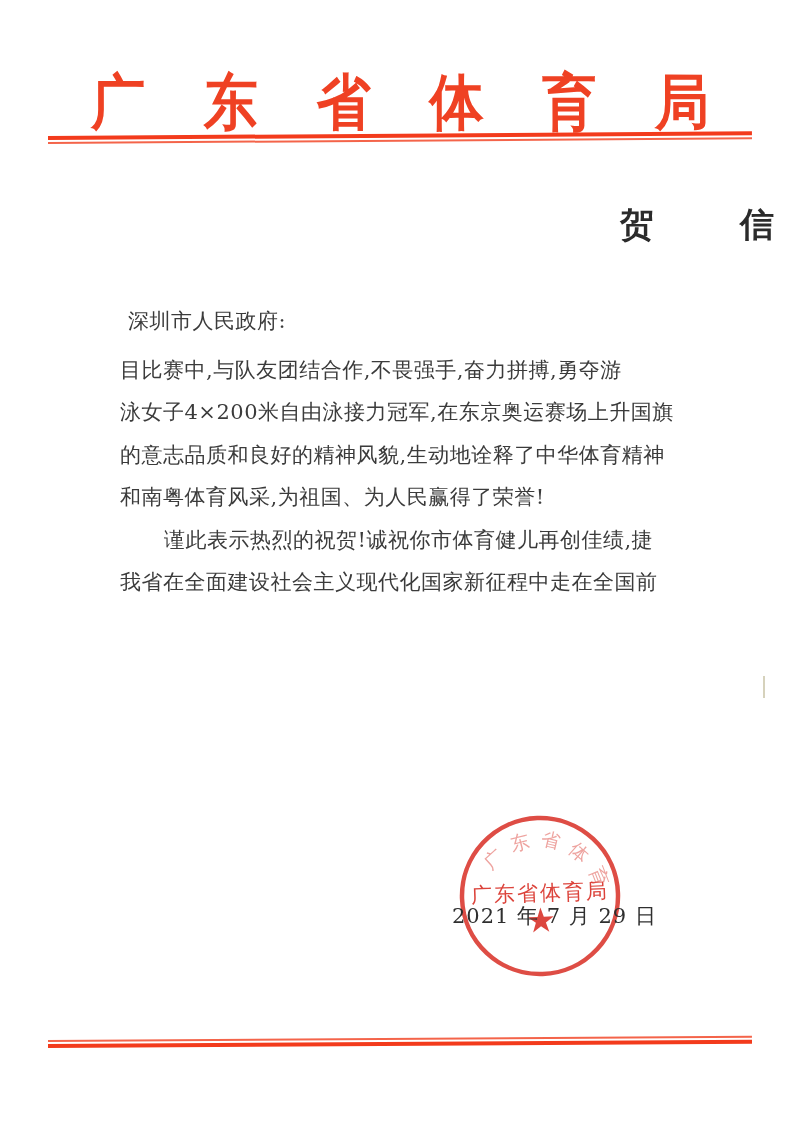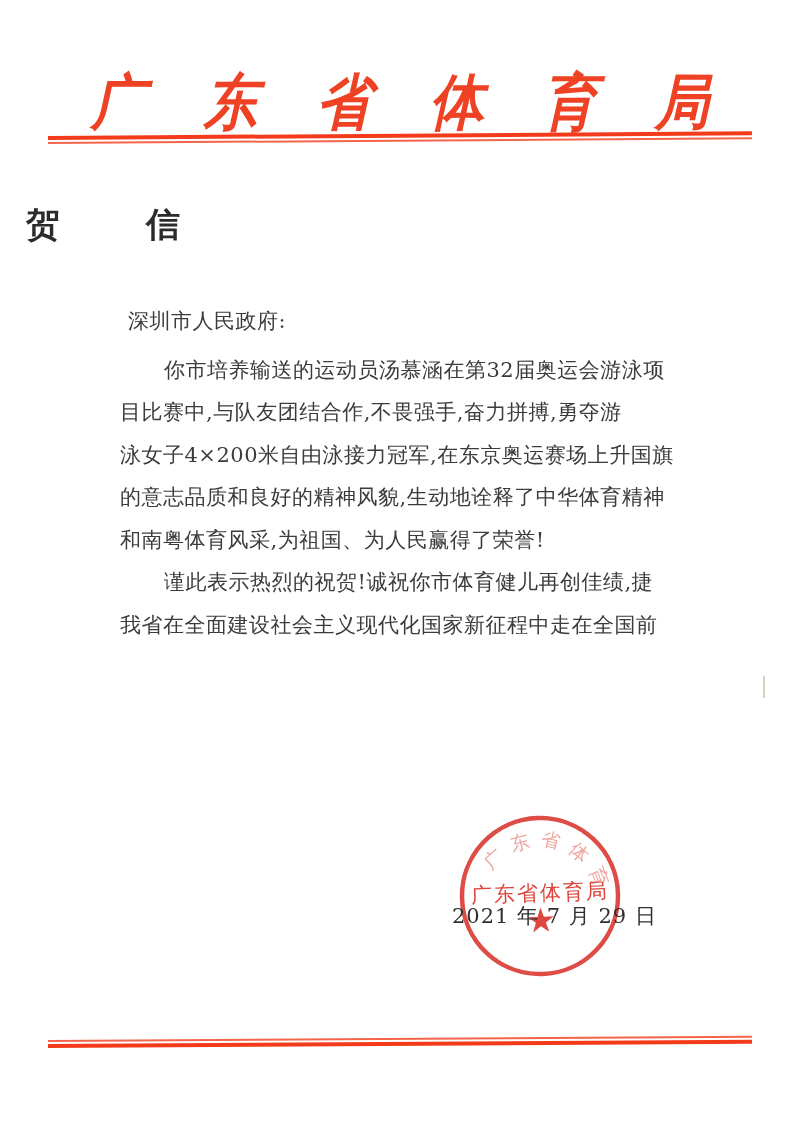--- a/index.html
+++ b/index.html
@@ -18,21 +18,20 @@
     overflow: hidden;
   }
 
   
   .letterhead {
     position: absolute;
     top: 66px;
     left: 0;
     width: 800px;
     text-align: center;
-    font-style: italic;
   }
   .letterhead-title {
     display: inline-block;
     font-family: "DejaVu Serif", "Liberation Serif", serif;
     font-size: 54px;
     line-height: 64px;
     font-weight: 700;
     color: #ef4123;
     letter-spacing: 20px;
     text-indent: 20px;
@@ -89,21 +88,21 @@
     height: 4px;
     background: #f33b1c;
   }
 
   
   .doc-title {
     position: absolute;
     top: 200px;
     left: 0;
     width: 800px;
-    text-align: left;
+    text-align: right;
     font-family: "DejaVu Sans", "Liberation Sans", sans-serif;
     font-size: 34px;
     line-height: 48px;
     font-weight: 700;
     color: #2b2b2b;
     letter-spacing: 26px;
     text-indent: 26px;
     white-space: nowrap;
   }
 
@@ -192,21 +191,20 @@
     <div class="bar-thin"></div>
   </div>
 
   <div class="doc-title">贺　信</div>
 
   <div class="body-block">
 
     <p class="salutation">深圳市人民政府:</p>
 
     <p class="para">
-      <span class="ln indent">你市培养输送的运动员汤慕涵在第32届奥运会游泳项</span>
       <span class="ln">目比赛中,与队友团结合作,不畏强手,奋力拼搏,勇夺游</span>
       <span class="ln">泳女子4×200米自由泳接力冠军,在东京奥运赛场上升国旗</span>
       <span class="ln">的意志品质和良好的精神风貌,生动地诠释了中华体育精神</span>
       <span class="ln">和南粤体育风采,为祖国、为人民赢得了荣誉!</span>
     </p>
 
     <p class="para">
       <span class="ln indent">谨此表示热烈的祝贺!诚祝你市体育健儿再创佳绩,捷</span>
       <span class="ln">我省在全面建设社会主义现代化国家新征程中走在全国前</span>
     </p>

